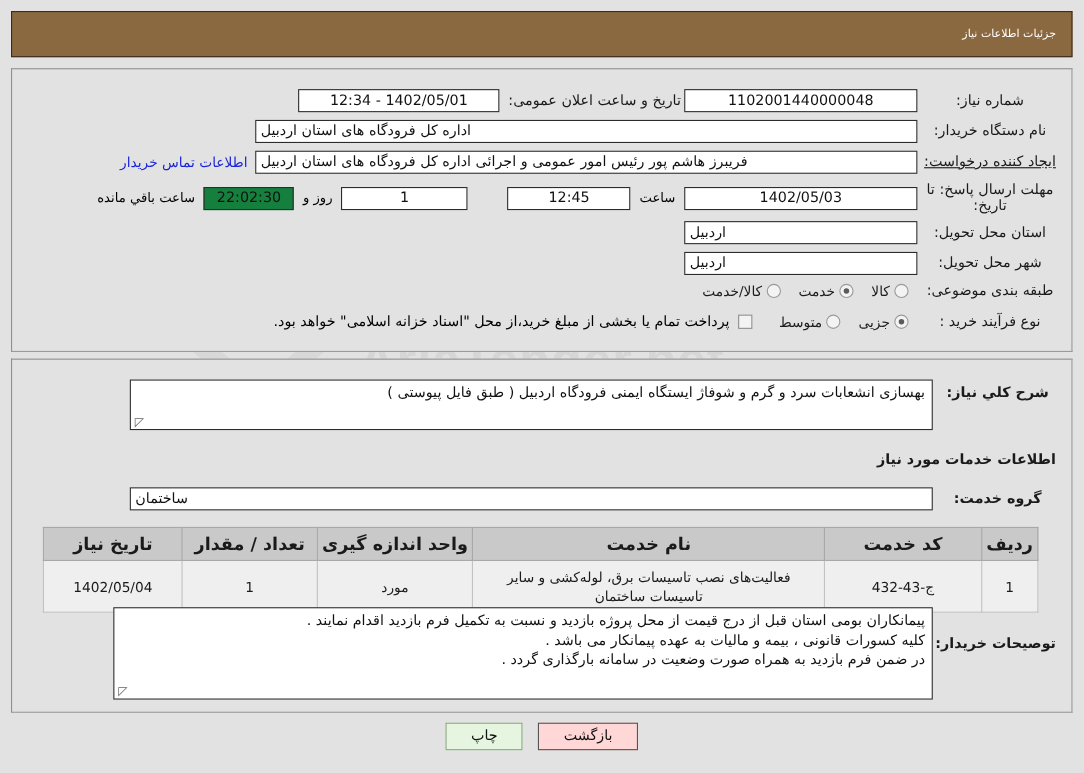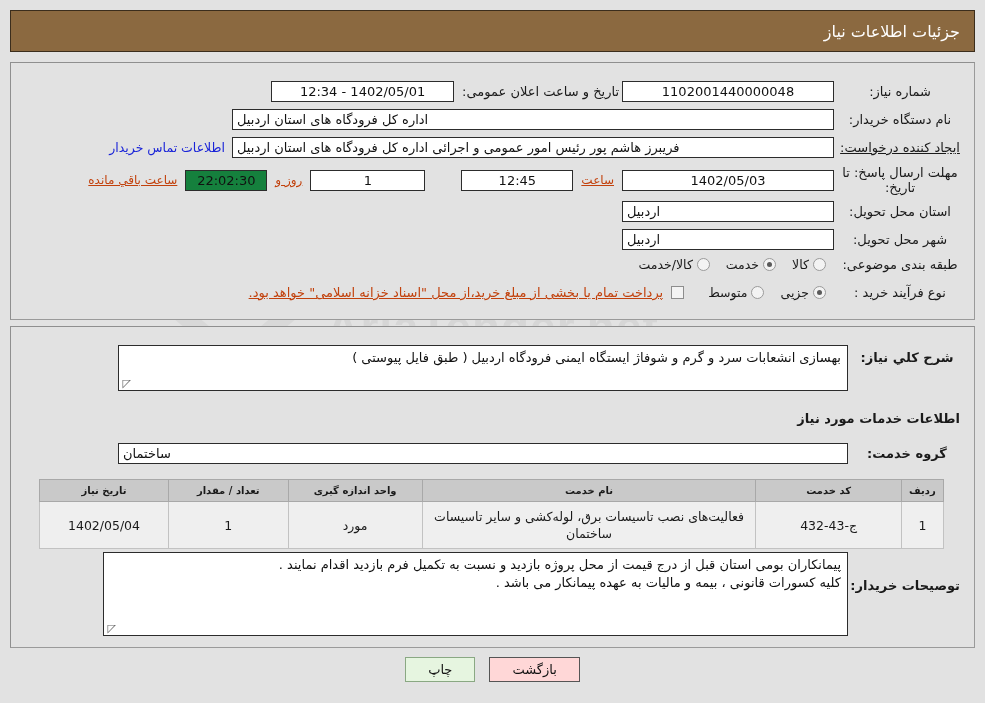--- a/index.html
+++ b/index.html
@@ -85,21 +85,21 @@
     border: 1px solid #3b2d1c;
     box-sizing: border-box;
     display: flex;
     align-items: center;
     justify-content: flex-start;
     padding: 0 14px;
     z-index: 2;
   }
   .header-title {
     color: #ffffff;
-    font-size: 16px;
+    font-size: 10px;
     font-weight: normal;
   }
 
   
   .panel {
     position: absolute;
     border: 1px solid #9a9a9a;
     border-top-color: #8f8f8f;
     border-left-color: #8f8f8f;
     background: #e2e2e2;
@@ -136,23 +136,22 @@
     padding: 0 4px;
     overflow: hidden;
     white-space: nowrap;
   }
   .fbox.center { justify-content: center; }
   .fbox.right  { justify-content: flex-end; }
   .fbox.cream  { background: #15803d; }
 
   .mini-label {
     font-size: 12px;
-    color: #c2410c;
+    color: #000000;
     white-space: nowrap;
-    text-decoration: underline;
   }
   .link {
     color: #1a24d8;
     font-size: 12.5px;
     text-decoration: none;
     white-space: nowrap;
     cursor: pointer;
   }
 
   
@@ -213,21 +212,21 @@
     position: absolute;
     border-collapse: collapse;
     direction: rtl;
     font-size: 12.5px;
   }
   .tbl th {
     background: #c9c9c9;
     border: 1px solid #a8a8a8;
     color: #1a1a1a;
     font-weight: bold;
-    font-size: 10px;
+    font-size: 16px;
     padding: 5px 4px;
     text-align: center;
     white-space: nowrap;
   }
   .tbl td {
     background: #efefef;
     border: 1px solid #c2c2c2;
     color: #1a1a1a;
     padding: 6px 6px;
     text-align: center;
@@ -382,20 +381,21 @@
         <td>1402/05/04</td>
       </tr>
     </tbody>
   </table>
 
   <div class="frow" style="top:225px; right:14px; align-items:flex-start;">
     <span class="flabel bold" style="width:106px; padding-top:26px;">توصیحات خریدار:</span>
     <div class="ta" style="width:745px; height:84px; margin-right:6px;">
       <div class="ta-line">پیمانکاران بومی استان قبل از درج قیمت از محل پروژه بازدید و نسبت به تکمیل فرم بازدید اقدام نمایند .</div>
       <div class="ta-line">کلیه کسورات قانونی ، بیمه و مالیات به عهده پیمانکار می باشد .</div>
+      <div class="ta-line">در ضمن فرم بازدید به همراه صورت وضعیت در سامانه بارگذاری گردد .</div>
       <span class="grip">◸</span>
     </div>
   </div>
 </div>
 
 <div class="btn-bar">
   <button class="btn btn-back" type="button">بازگشت</button>
   <button class="btn btn-print" type="button">چاپ</button>
 </div>
 

